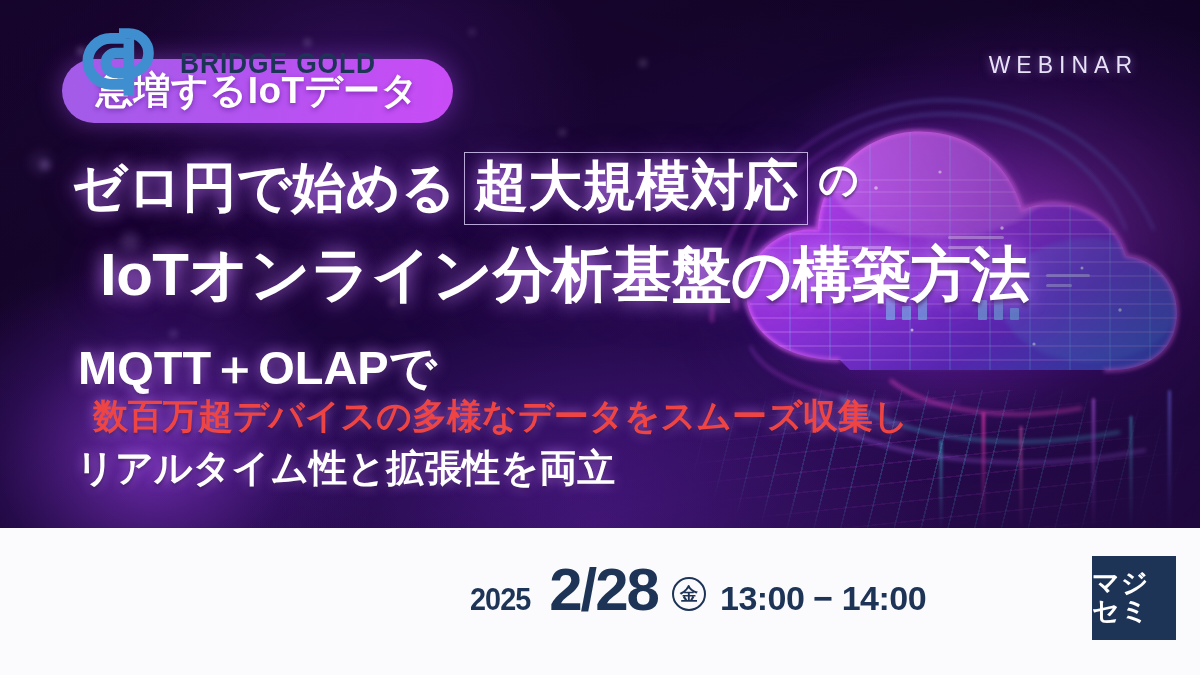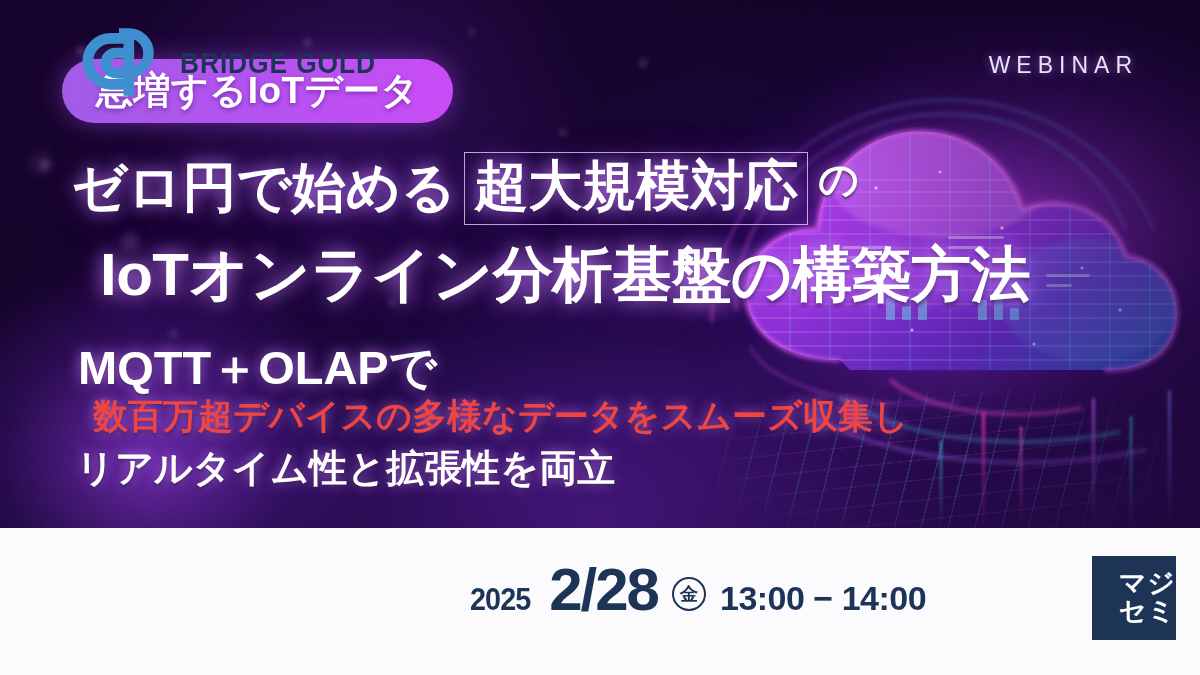--- a/index.html
+++ b/index.html
@@ -148,21 +148,21 @@
     width:34px;height:34px;border:2px solid #1d3457;border-radius:50%;
     display:inline-flex;align-items:center;justify-content:center;
     font-size:18px;font-weight:700;align-self:center;margin:0 2px;
     position:relative;top:4px;
   }
   .dt-time{font-size:34px;font-weight:700;letter-spacing:-.5px;}
 
   .majisemi{
     position:absolute;right:24px;top:556px;
     width:84px;height:84px;background:#1d3457;
-    display:flex;flex-direction:column;align-items:flex-end;justify-content:center;
+    display:flex;flex-direction:column;align-items:flex-start;justify-content:center;
     color:#fff;line-height:1.02;
   }
   .majisemi span{font-size:27px;font-weight:700;letter-spacing:1px;}
 </style>
 </head>
 <body>
 
 <div class="banner">
 
   <div class="hero">

